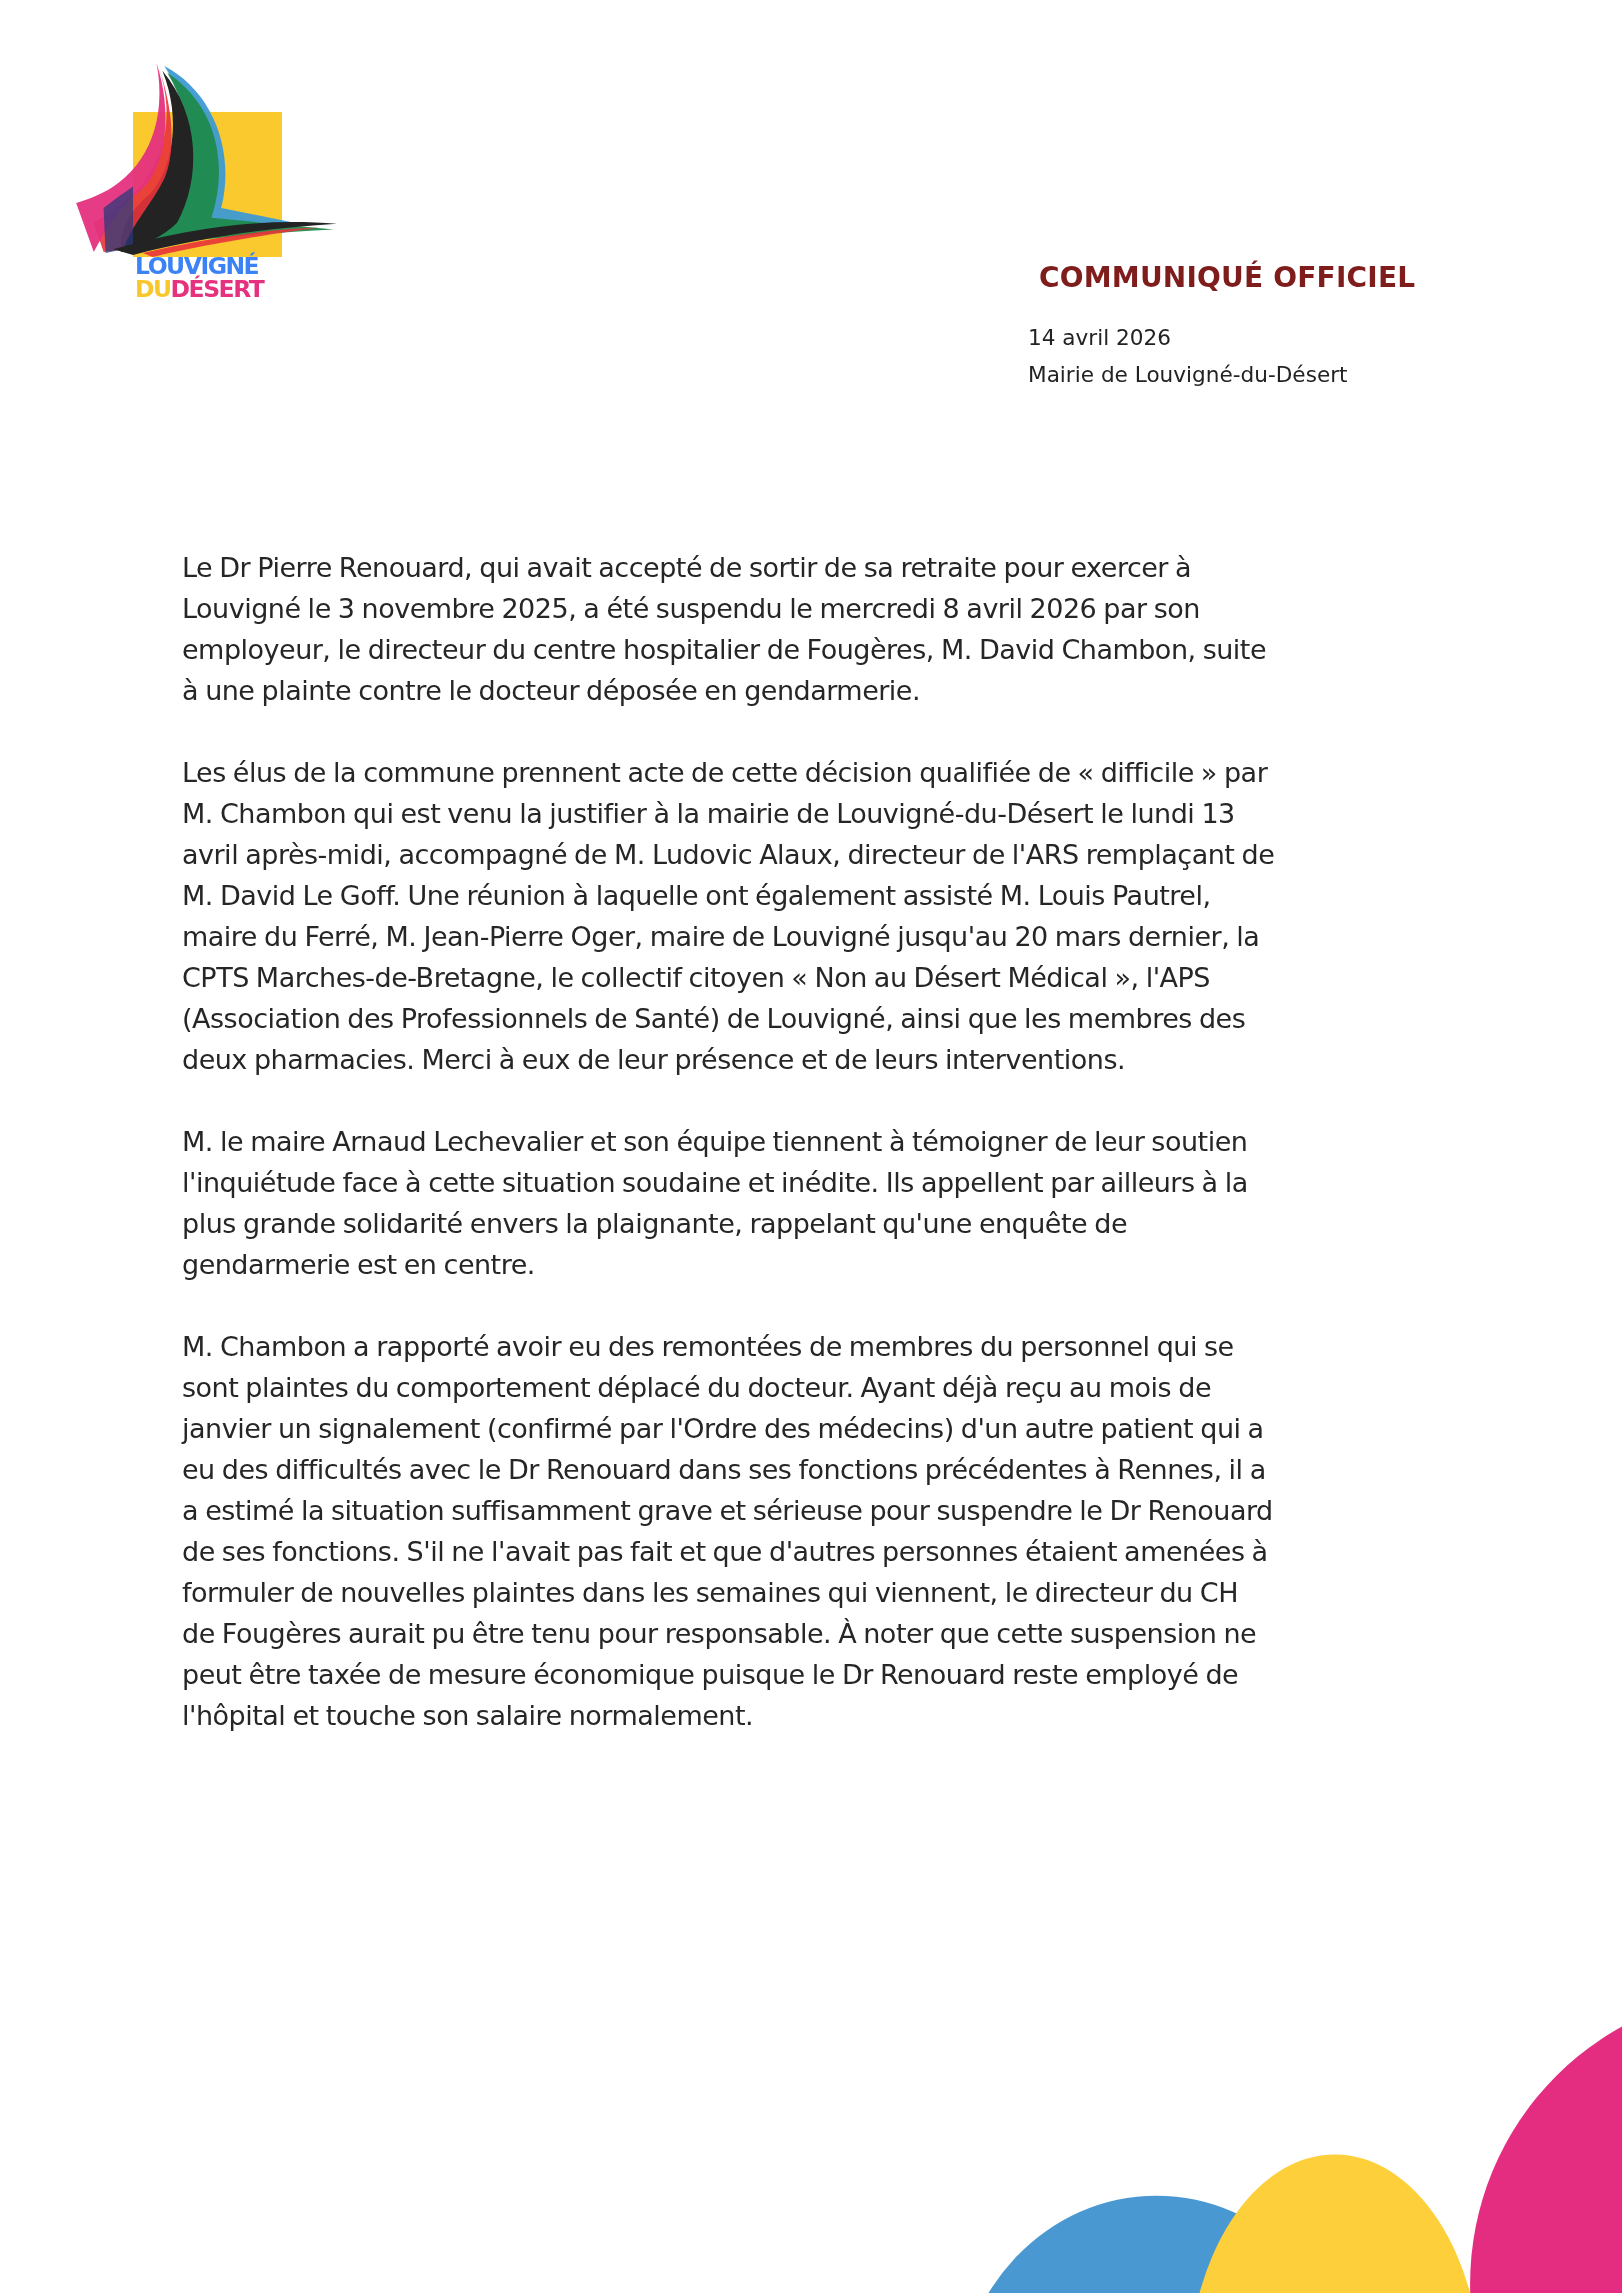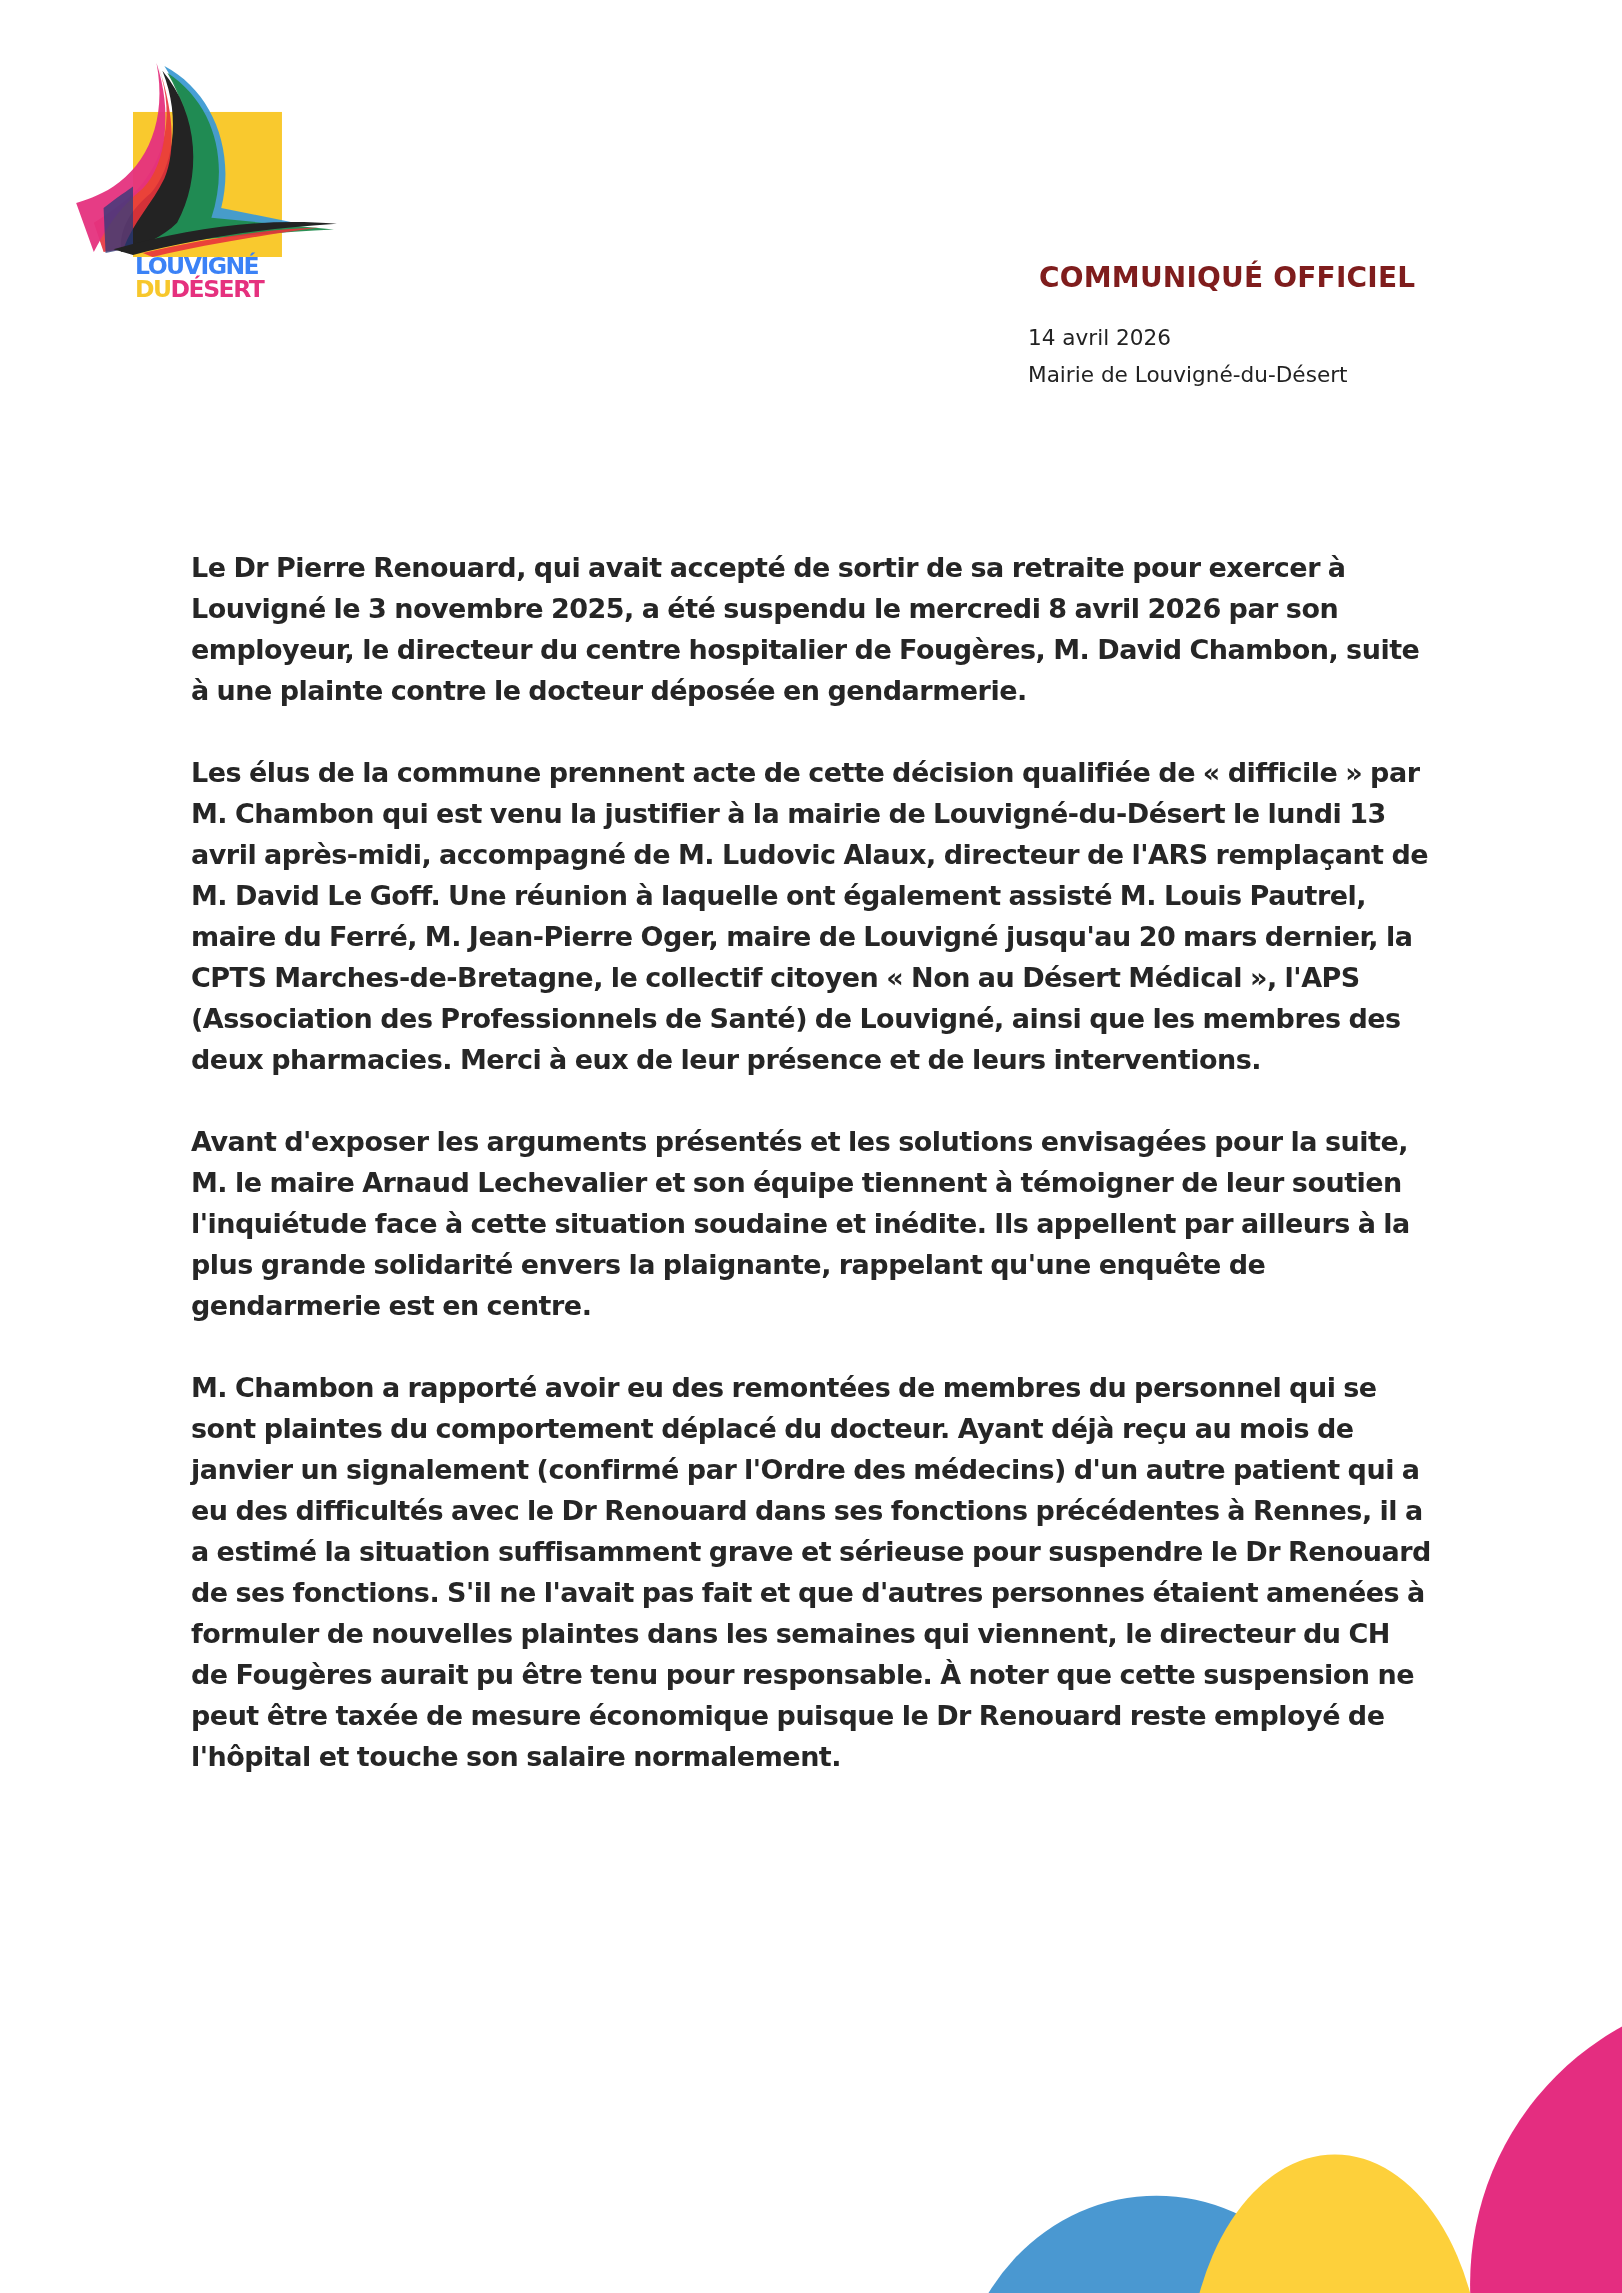--- a/index.html
+++ b/index.html
@@ -15,21 +15,21 @@
   .logo-line1 { color: #3b82f6; }
   .logo-du { color: #f7c72c; }
   .logo-desert { color: #e5317e; }
 
   .header-block { position: absolute; left: 1028px; top: 245px; }
   .doc-title { font-family: "DejaVu Sans", sans-serif; font-weight: bold; font-size: 28px; letter-spacing: 0.2px; color: #7f1d1d; margin: 11px; line-height: 43px; }
   .doc-date, .doc-issuer { font-size: 21.6px; color: #222; line-height: 37px; }
   .doc-date { margin-top: 19.6px; }
 
   .body-text { position: absolute; left: 179px; top: 547px; width: 1284px; }
-  .para { font-size: 27px; line-height: 41px; color: #262626; margin: 0 0 41px 12px; letter-spacing: -0.5px; word-spacing: -1px; font-weight: bold; }
+  .para { font-size: 27px; line-height: 41px; color: #262626; margin: 0 0 41px 3px; letter-spacing: -0.5px; word-spacing: -1px; }
   .para span.line { display: block; white-space: nowrap; }
 
   .decor { position: absolute; left: 0; top: 0; width: 1622px; height: 2294px; pointer-events: none; }
 </style>
 </head>
 <body>
 
 <div class="logo">
   <svg width="265" height="196" viewBox="0 0 270 200">
     <rect x="60" y="52" width="152" height="150" fill="#f9c92e"></rect>
@@ -72,21 +72,20 @@
       <span class="line">Les élus de la commune prennent acte de cette décision qualifiée de « difficile » par</span>
       <span class="line">M. Chambon qui est venu la justifier à la mairie de Louvigné-du-Désert le lundi 13</span>
       <span class="line">avril après-midi, accompagné de M. Ludovic Alaux, directeur de l'ARS remplaçant de</span>
       <span class="line">M. David Le Goff. Une réunion à laquelle ont également assisté M. Louis Pautrel,</span>
       <span class="line">maire du Ferré, M. Jean-Pierre Oger, maire de Louvigné jusqu'au 20 mars dernier, la</span>
       <span class="line">CPTS Marches-de-Bretagne, le collectif citoyen « Non au Désert Médical », l'APS</span>
       <span class="line">(Association des Professionnels de Santé) de Louvigné, ainsi que les membres des</span>
       <span class="line">deux pharmacies. Merci à eux de leur présence et de leurs interventions.</span>
     </p>
     <p class="para">
-      <span class="line">Avant d'exposer les arguments présentés et les solutions envisagées pour la suite,</span>
       <span class="line">M. le maire Arnaud Lechevalier et son équipe tiennent à témoigner de leur soutien</span>
       <span class="line">l'inquiétude face à cette situation soudaine et inédite. Ils appellent par ailleurs à la</span>
       <span class="line">plus grande solidarité envers la plaignante, rappelant qu'une enquête de</span>
       <span class="line">gendarmerie est en centre.</span>
     </p>
     <p class="para">
       <span class="line">M. Chambon a rapporté avoir eu des remontées de membres du personnel qui se</span>
       <span class="line">sont plaintes du comportement déplacé du docteur. Ayant déjà reçu au mois de</span>
       <span class="line">janvier un signalement (confirmé par l'Ordre des médecins) d'un autre patient qui a</span>
       <span class="line">eu des difficultés avec le Dr Renouard dans ses fonctions précédentes à Rennes, il a</span>

